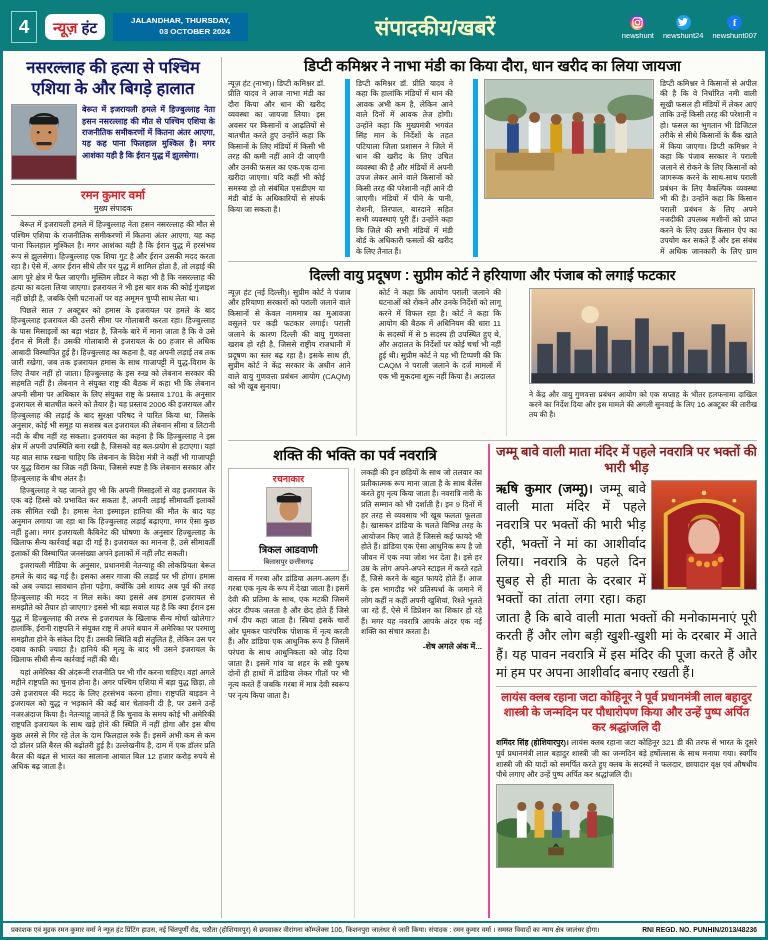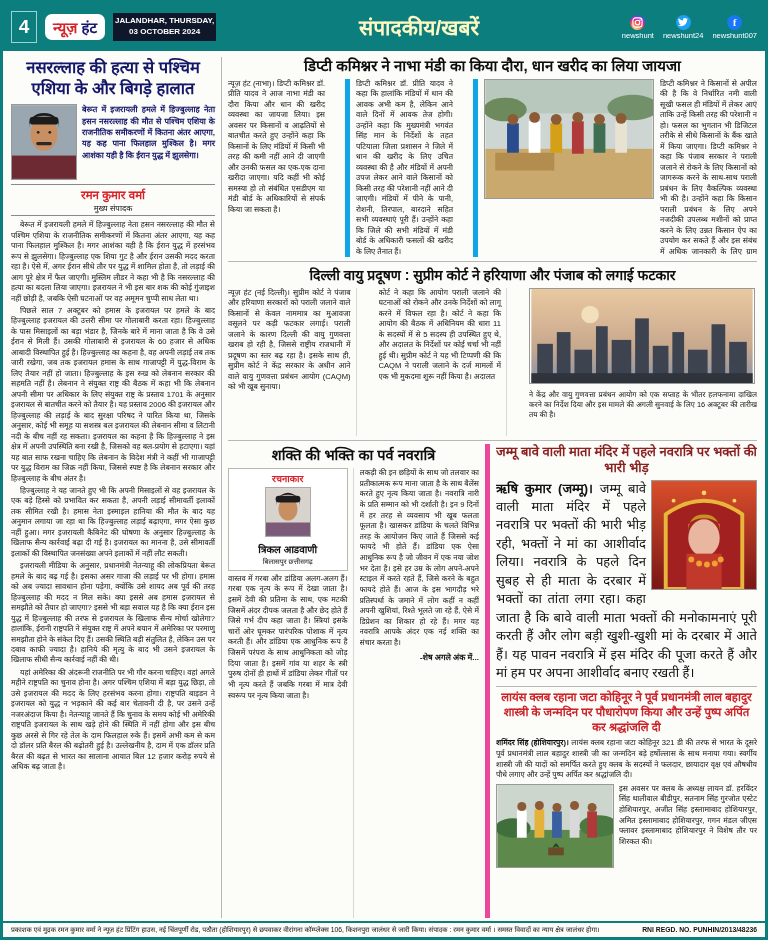--- a/index.html
+++ b/index.html
@@ -6,22 +6,22 @@
   body { margin:0; background:#d9d9d9; font-family:"Liberation Sans","DejaVu Sans",sans-serif; }
   .page { width:768px; height:940px; margin:0 auto; background:#fcfcf8; border:3px solid #0c7e7e;
           display:flex; flex-direction:column; color:#111; overflow:hidden; }
 
   
   .masthead { height:48px; background:#0c7e7e; display:flex; align-items:center; gap:8px; padding:0 8px; flex:none; }
   .pagenum { width:26px; height:32px; border:1px solid #9fd4d4; color:#fff; font-size:19px; font-weight:bold;
              display:flex; align-items:center; justify-content:center; flex:none; }
   .logo { background:#fff; border-radius:7px; padding:3px 8px; font-weight:bold; font-size:15px; flex:none; white-space:nowrap; }
   .logo .p1 { color:#d8222a; } .logo .p2 { color:#16186b; }
-  .datebox { background:#0f172a; color:#fff; font-size:8px; font-weight:bold; padding:3px 2px; line-height:1.35;
-             text-align:center; flex:none; white-space:nowrap; }
+  .datebox { background:#0369a1; color:#fff; font-size:8px; font-weight:bold; padding:3px 18px; line-height:1.35;
+             text-align:right; flex:none; white-space:nowrap; }
   .section-title { color:#fef9c3; font-size:21px; font-weight:bold; flex:1; text-align:center; }
   .social { display:flex; gap:9px; align-items:flex-start; flex:none; }
   .social-item { display:flex; flex-direction:column; align-items:center; gap:1px; color:#fff; font-size:7.5px; cursor:pointer; }
   .icn { width:15px; height:15px; border-radius:50%; display:flex; align-items:center; justify-content:center; overflow:hidden; }
   .insta { background: radial-gradient(circle at 30% 110%, #fdf497 0%, #fd5949 45%, #d6249f 60%, #285AEB 90%); }
   .twitter { background:#1da1f2; }
   .facebook { background:#1877f2; color:#fff; font-weight:bold; font-size:10px; font-family:"Liberation Serif",serif; }
 
   
   .content { flex:1; display:flex; padding:6px 8px 3px; overflow:hidden; }
@@ -48,21 +48,21 @@
   .sec-pollution { border-top:1px solid #b7b7b7; margin-top:4px; padding-top:3px; }
   .sec-pollution h2 { font-size:14px; }
   .pol-cols { display:flex; gap:22px; height:148px; overflow:hidden; }
   .pol-cols .txt { flex:1; }
   .pol-cols .txt.div { border-right:1px solid #d8d8d8; padding-right:5px; }
   .pol-figure { width:228px; flex:none; }
   .pol-figure svg { border:1px solid #999; }
   .caption { font-size:7.4px; line-height:1.35; text-align:justify; margin-top:2px; }
 
   .sec-bottom { display:flex; flex:1; margin-top:4px; border-top:1px solid #b7b7b7; padding-top:3px; gap:6px; overflow:hidden; }
-  .sec-navratri { width:262px; flex:none; border-right:5px solid #ec4899; padding-right:6px; display:flex; flex-direction:column; overflow:hidden; }
+  .sec-navratri { width:262px; flex:none; border-right:2px solid #ec4899; padding-right:6px; display:flex; flex-direction:column; overflow:hidden; }
   .sec-navratri h2 { font-size:14.5px; }
   .nav-cols { display:flex; gap:6px; flex:1; overflow:hidden; }
   .nav-col { flex:1; font-size:7.6px; line-height:1.4; text-align:justify; overflow:hidden; }
   .nav-col.div { border-right:1px solid #d8d8d8; padding-right:5px; }
   .author-box { border:1px solid #b7b7b7; padding:3px 2px; text-align:center; margin-bottom:3px; background:#fff; }
   .author-label { color:#d8222a; font-weight:bold; font-size:9.5px; }
   .author-box svg { margin:2px 0; border:1px solid #aaa; }
   .author-name { font-weight:bold; font-size:10px; }
   .author-place { font-size:7px; }
   .next-issue { text-align:right; font-weight:bold; font-size:8px; margin-top:3px; }
@@ -307,21 +307,20 @@
                   <rect x="56" y="27" width="10" height="27" fill="#3a5fa0"></rect>
                     <circle cx="61" cy="23" r="4.6" fill="#8d5a36"></circle>
                   <rect x="74" y="25" width="10" height="29" fill="#d9d9d9"></rect>
                     <circle cx="79" cy="21" r="4.6" fill="#8d5a36"></circle>
                   <rect x="92" y="27" width="10" height="27" fill="#b03a3a"></rect>
                     <circle cx="97" cy="23" r="4.6" fill="#8d5a36"></circle>
                 </g>
                 <path d="M56 66 q4 -12 8 0 q-4 -6 -8 0" fill="#1f4d1f"></path>
                 <rect x="52" y="64" width="16" height="8" fill="#6b4a2a"></rect>
               </svg>
-              <p>इस अवसर पर क्लब के अध्यक्ष लायन डॉ. हरविंदर सिंह थालीवाल बीडीपुर, सतनाम सिंह गुरजोत एस्टेट होशियारपुर, अजीत सिंह इस्लामाबाद होशियारपुर, अमित इस्लामाबाद होशियारपुर, गगन मंडल जीएस फ्लावर इस्लामाबाद होशियारपुर ने विशेष तौर पर शिरकत की।</p>
             </div>
           </section>
 
         </div>
       </div>
     </div>
   </div>
 
   <footer class="pagefooter">
     <span>प्रकाशक एवं मुद्रक रमन कुमार वर्मा ने न्यूज़ हंट प्रिंटिंग हाउस, नई चिंतपूर्णी रोड, पठौता (होशियारपुर) से छपवाकर वीरांगना कॉम्प्लेक्स 106, किशनपुरा जालंधर से जारी किया। संपादक : रमन कुमार वर्मा । समस्त विवादों का न्याय क्षेत्र जालंधर होगा।</span>

